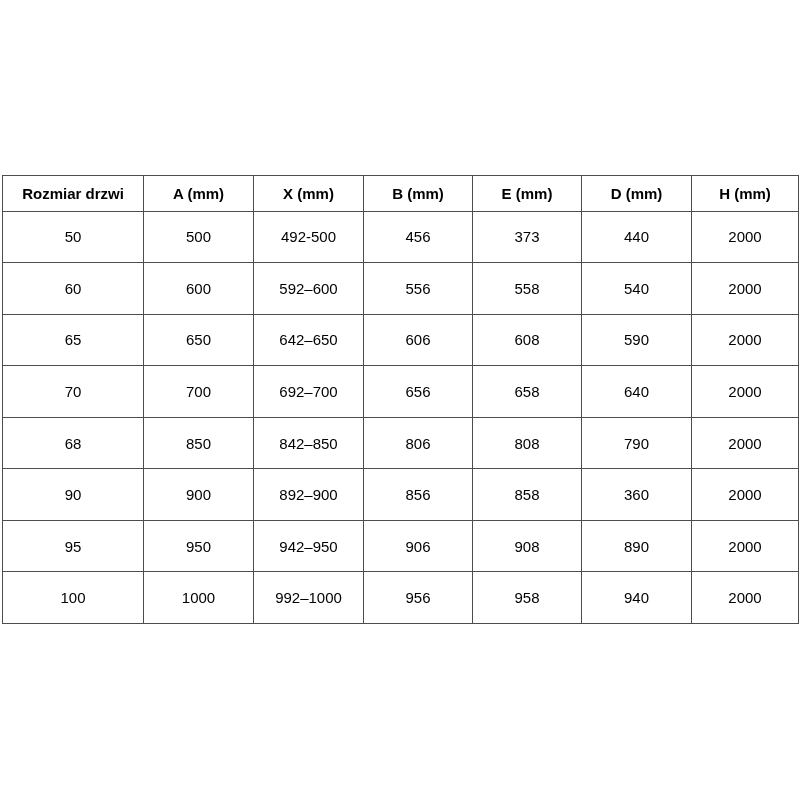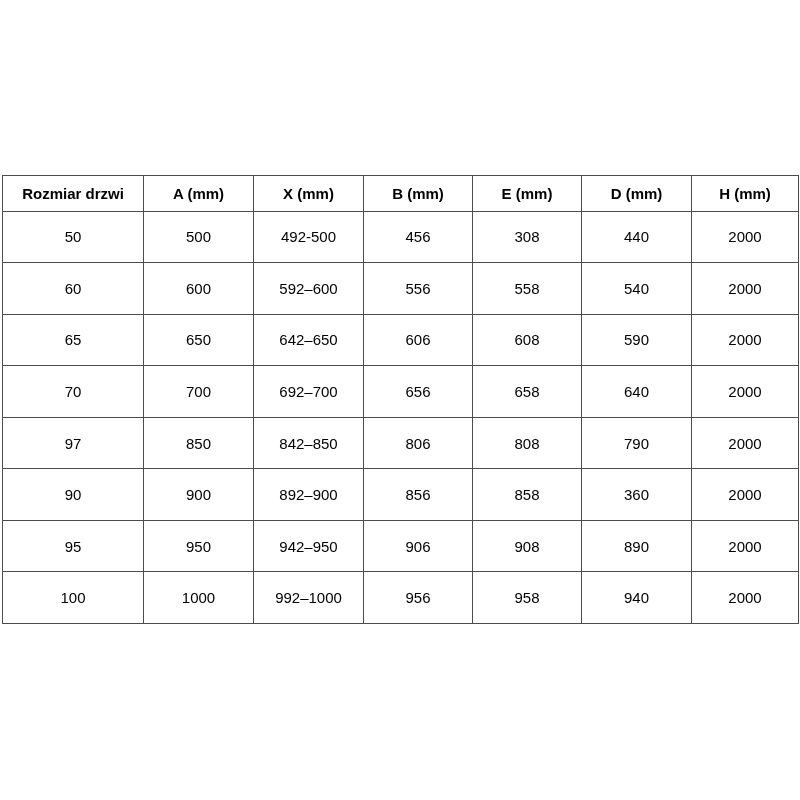--- a/index.html
+++ b/index.html
@@ -66,21 +66,21 @@
         <th>D (mm)</th>
         <th>H (mm)</th>
       </tr>
     </thead>
     <tbody>
       <tr>
         <td>50</td>
         <td>500</td>
         <td>492-500</td>
         <td>456</td>
-        <td>308</td>
+        <td>373</td>
         <td>440</td>
         <td>2000</td>
       </tr>
       <tr>
         <td>60</td>
         <td>600</td>
         <td>592–600</td>
         <td>556</td>
         <td>558</td>
         <td>540</td>
@@ -98,21 +98,21 @@
       <tr>
         <td>70</td>
         <td>700</td>
         <td>692–700</td>
         <td>656</td>
         <td>658</td>
         <td>640</td>
         <td>2000</td>
       </tr>
       <tr>
-        <td>97</td>
+        <td>68</td>
         <td>850</td>
         <td>842–850</td>
         <td>806</td>
         <td>808</td>
         <td>790</td>
         <td>2000</td>
       </tr>
       <tr>
         <td>90</td>
         <td>900</td>

